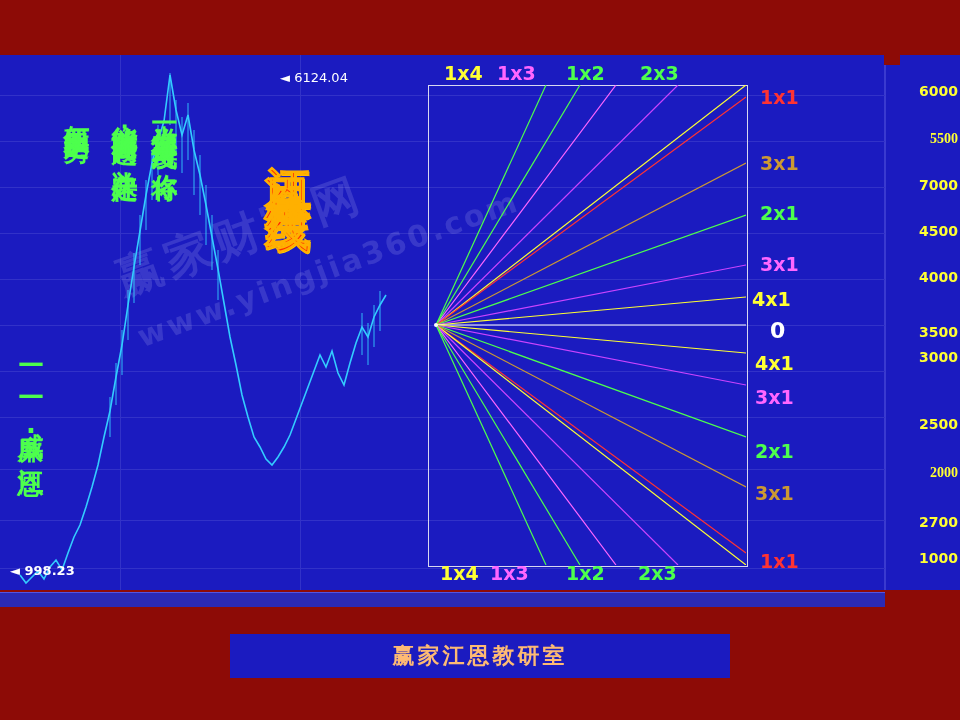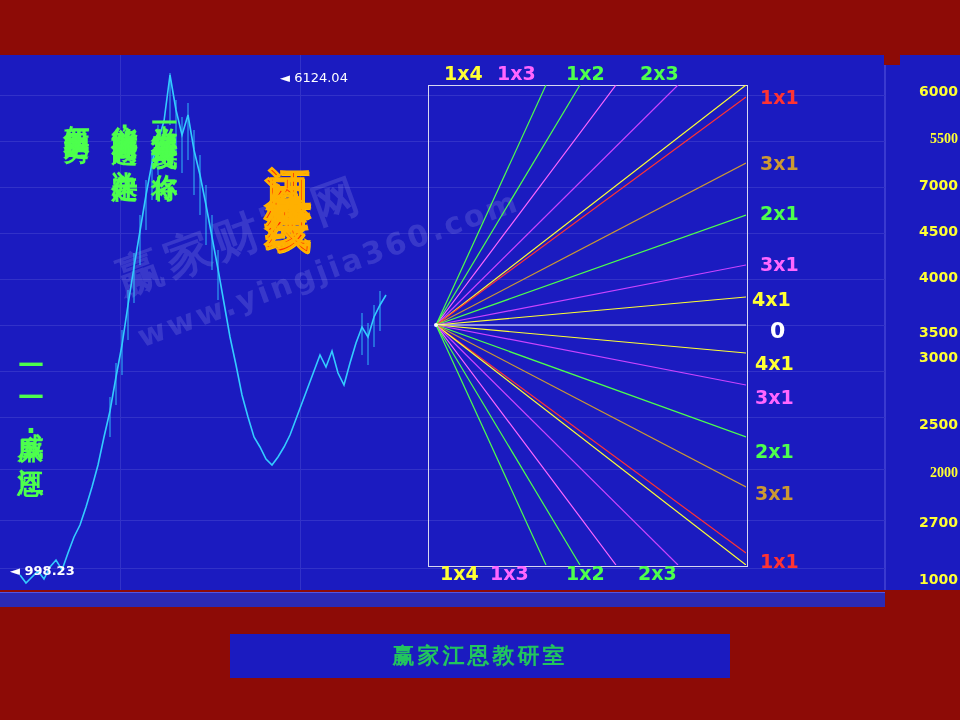--- a/index.html
+++ b/index.html
@@ -90,21 +90,21 @@
     font-family:"DejaVu Sans", sans-serif;white-space:nowrap;
   }
 
   
   .banner{
     position:absolute;left:230px;top:634px;width:500px;height:44px;
     background:#1b1bc0;
     display:flex;align-items:center;justify-content:center;
   }
   .banner span{
-    color:#22c55e;font-size:22px;font-weight:bold;letter-spacing:3px;
+    color:#fdba74;font-size:22px;font-weight:bold;letter-spacing:3px;
     font-family:Liberation Mono, monospace;
   }
 
   
   .tr-mark{position:absolute;left:884px;top:55px;width:16px;height:10px;background:#8d0b06;}
   .scroll-strip{position:absolute;left:0;top:592px;width:885px;height:14px;background:#2a2ab5;border-top:1px solid #5555e0;}
 </style>
 </head>
 <body>
 
@@ -244,21 +244,21 @@
     <div class="price-tick" style="top:28px;">6000</div>
     <div class="price-tick" style="top:76px;font-family:Liberation Serif, serif;">5500</div>
     <div class="price-tick" style="top:122px;">7000</div>
     <div class="price-tick" style="top:168px;">4500</div>
     <div class="price-tick" style="top:214px;">4000</div>
     <div class="price-tick" style="top:263px;margin-top:6px;">3500</div>
     <div class="price-tick" style="top:294px;">3000</div>
     <div class="price-tick" style="top:361px;">2500</div>
     <div class="price-tick" style="top:410px;font-family:Liberation Serif, serif;">2000</div>
     <div class="price-tick" style="top:459px;">2700</div>
-    <div class="price-tick" style="top:516px;">1000</div>
+    <div class="price-tick" style="top:495px;">1000</div>
   </div>
 
   <div class="scroll-strip"></div>
 
   <div class="banner">
     <span>赢家江恩教研室</span>
   </div>
 </div>
 
 </body></html>

